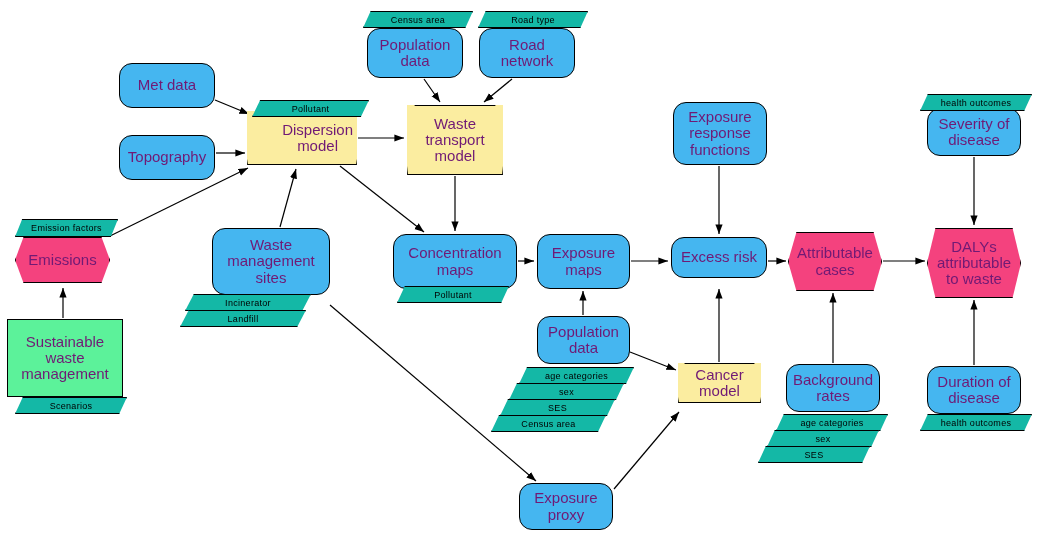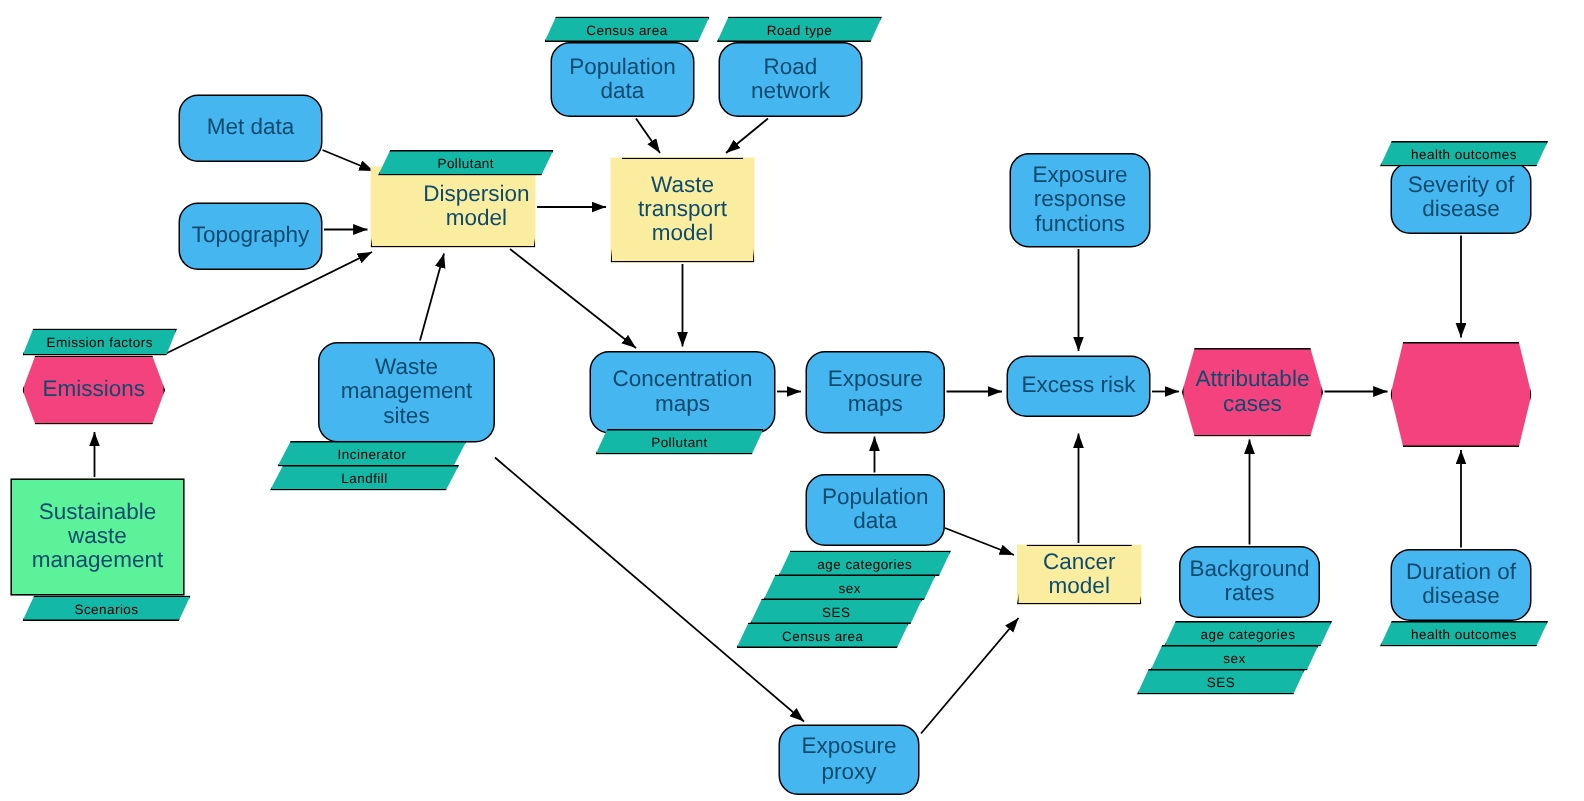--- a/index.html
+++ b/index.html
@@ -1,21 +1,21 @@
 <!DOCTYPE html>
 <html><head>
 <meta charset="utf-8">
 <style>
   html,body{margin:0;padding:0;background:#ffffff;}
   body{font-family:"Liberation Sans", sans-serif;}
   #canvas{position:relative;width:1056px;height:534px;background:#ffffff;overflow:hidden;}
   #edges{position:absolute;left:0;top:0;width:1056px;height:534px;pointer-events:none;}
 
   .node{position:absolute;box-sizing:border-box;display:flex;align-items:center;justify-content:center;
-        text-align:center;line-height:1.08;color:#0c4a6e;}
+        text-align:center;line-height:1.08;color:#701a75;}
   .node .lbl{display:block;padding:0 4px;white-space:pre-line;}
 
   
   .shape-rounded{background:#45b6f0;border:1px solid #000;border-radius:13px;font-size:15px;}
   
   .shape-trap{background:#fbeda0;font-size:15px;}
   .shape-trap .body{position:absolute;left:0;top:0;right:0;bottom:0;
       background:#fbeda0;border:1px solid #000;
       -webkit-clip-path:polygon(8% 0,92% 0,100% 100%,0% 100%);
       clip-path:polygon(8% 0,92% 0,100% 100%,0% 100%);}
@@ -151,20 +151,23 @@
       <div class="node shape-rounded" style="left: 786px; top: 364px; width: 94px; height: 48px;">
         <span class="lbl">Background
 rates</span>
       </div>
       <div class="node shape-rounded" style="left: 927px; top: 108px; width: 94px; height: 48px;">
         <span class="lbl">Severity of
 disease</span>
       </div>
       <div class="node shape-hex" style="left: 927px; top: 228px; width: 94px; height: 70px;">
         <div class="body"></div>
+        <span class="lbl">DALYs
+attributable
+to waste</span>
       </div>
       <div class="node shape-rounded" style="left: 927px; top: 366px; width: 94px; height: 48px;">
         <span class="lbl">Duration of
 disease</span>
       </div>
     </div>
   <div id="tags-layer">
       <div class="tag" style="left: 15px; top: 219px; width: 101px; height: 16px;">
         <span>Emission factors</span>
       </div>

